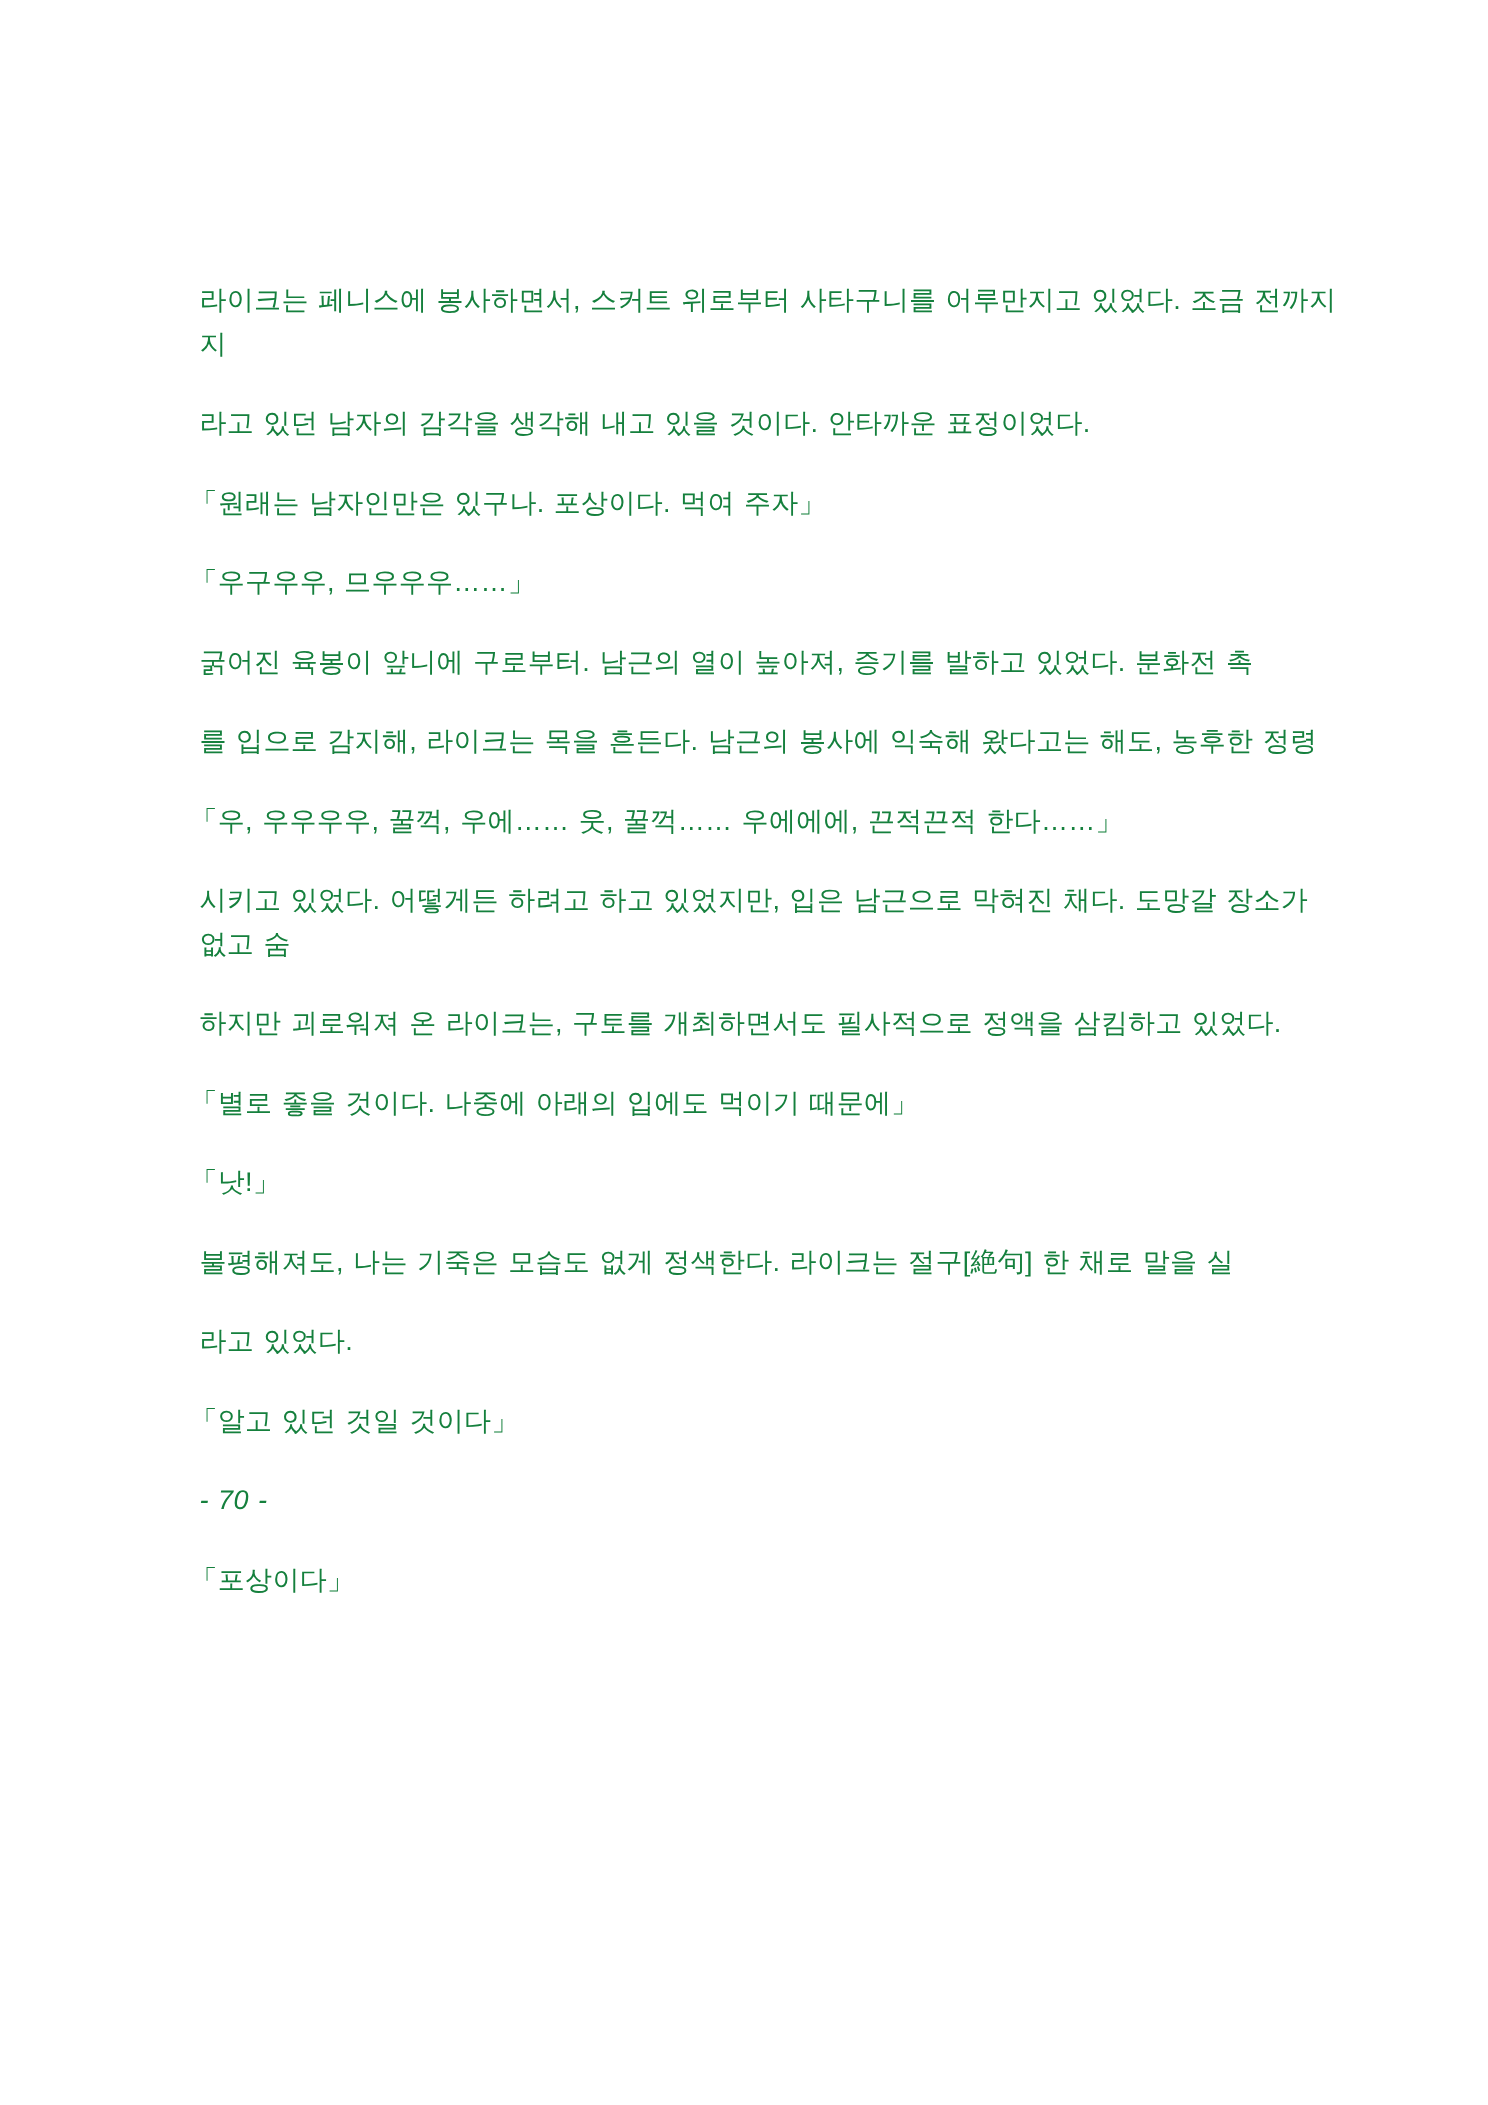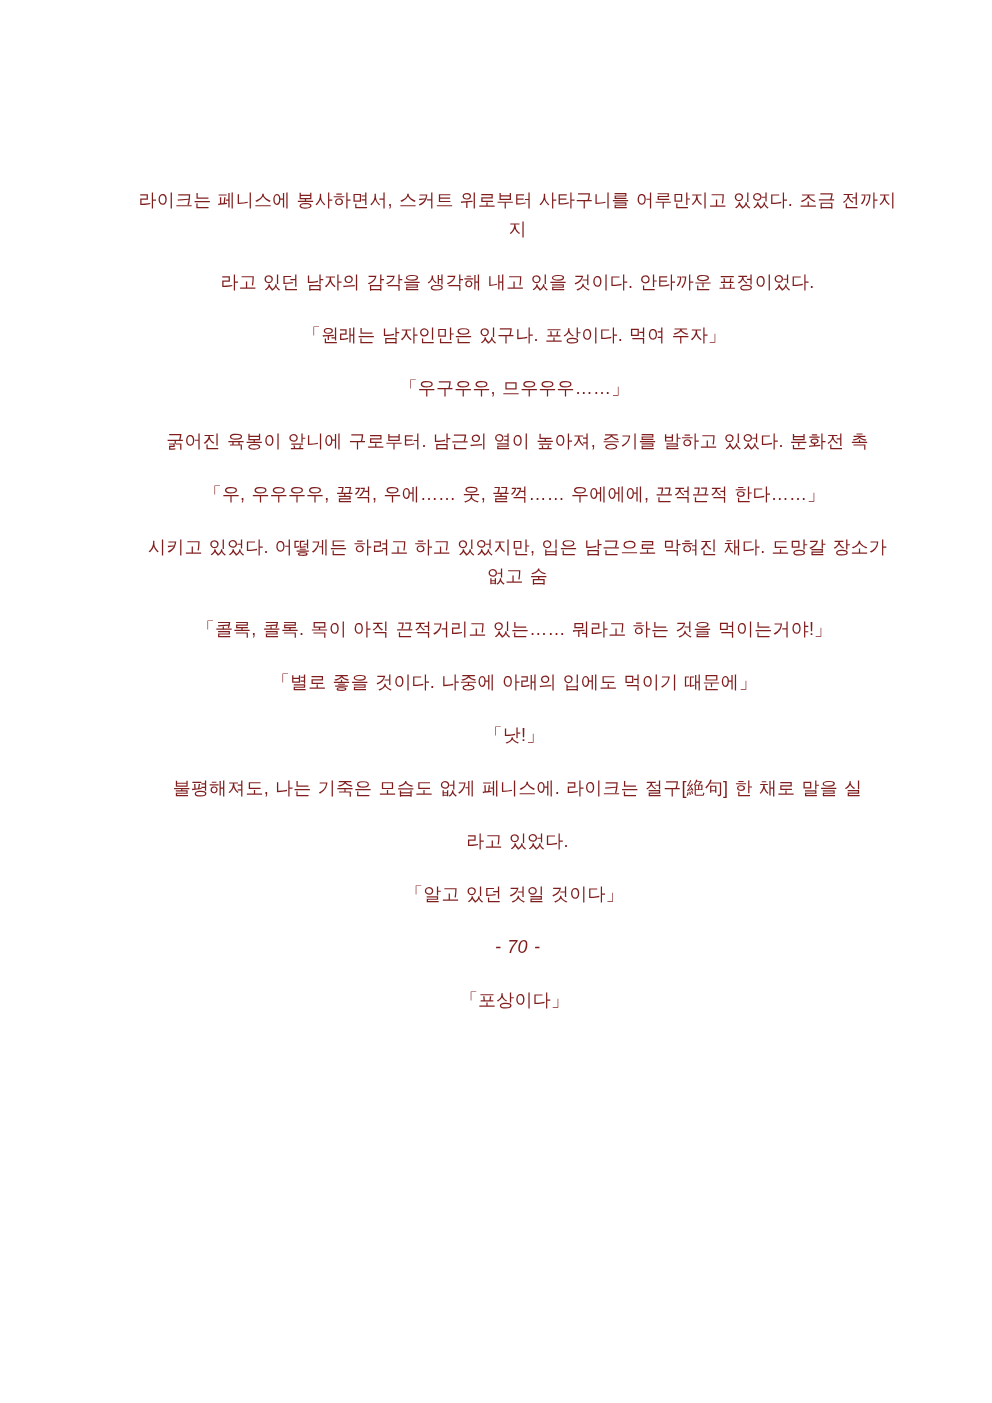--- a/index.html
+++ b/index.html
@@ -42,55 +42,58 @@
   }
   .block.page_number {
     letter-spacing: 1px;
     font-style: italic;
   }
 </style>
 </head>
 <body style="background: rgb(255, 255, 255);">
 
 <div class="page">
-  <div class="content" id="content" style="color: #7f1d1d; text-align: center;">
+  <div class="content" id="content" style="color: #15803d;">
       <div class="block paragraph">
         <div class="line">라이크는 페니스에 봉사하면서, 스커트 위로부터 사타구니를 어루만지고 있었다. 조금 전까지</div>
         <div class="line">지</div>
       </div>
       <div class="block paragraph">
         <div class="line">라고 있던 남자의 감각을 생각해 내고 있을 것이다. 안타까운 표정이었다.</div>
       </div>
       <div class="block quote">
         <div class="line">「원래는 남자인만은 있구나. 포상이다. 먹여 주자」</div>
       </div>
       <div class="block quote">
         <div class="line">「우구우우, 므우우우……」</div>
       </div>
       <div class="block paragraph">
         <div class="line">굵어진 육봉이 앞니에 구로부터. 남근의 열이 높아져, 증기를 발하고 있었다. 분화전 촉</div>
       </div>
+      <div class="block paragraph">
+        <div class="line">를 입으로 감지해, 라이크는 목을 흔든다. 남근의 봉사에 익숙해 왔다고는 해도, 농후한 정령</div>
+      </div>
       <div class="block quote">
         <div class="line">「우, 우우우우, 꿀꺽, 우에…… 웃, 꿀꺽…… 우에에에, 끈적끈적 한다……」</div>
       </div>
       <div class="block paragraph">
         <div class="line">시키고 있었다. 어떻게든 하려고 하고 있었지만, 입은 남근으로 막혀진 채다. 도망갈 장소가</div>
         <div class="line">없고 숨</div>
       </div>
-      <div class="block quote">
-        <div class="line">「콜록, 콜록. 목이 아직 끈적거리고 있는…… 뭐라고 하는 것을 먹이는거야!」</div>
+      <div class="block paragraph">
+        <div class="line">하지만 괴로워져 온 라이크는, 구토를 개최하면서도 필사적으로 정액을 삼킴하고 있었다.</div>
       </div>
       <div class="block quote">
         <div class="line">「별로 좋을 것이다. 나중에 아래의 입에도 먹이기 때문에」</div>
       </div>
       <div class="block quote">
         <div class="line">「낫!」</div>
       </div>
       <div class="block paragraph">
-        <div class="line">불평해져도, 나는 기죽은 모습도 없게 페니스에. 라이크는 절구[絶句] 한 채로 말을 실</div>
+        <div class="line">불평해져도, 나는 기죽은 모습도 없게 정색한다. 라이크는 절구[絶句] 한 채로 말을 실</div>
       </div>
       <div class="block paragraph">
         <div class="line">라고 있었다.</div>
       </div>
       <div class="block quote">
         <div class="line">「알고 있던 것일 것이다」</div>
       </div>
       <div class="block page_number">
         <div class="line">- 70 -</div>
       </div>

